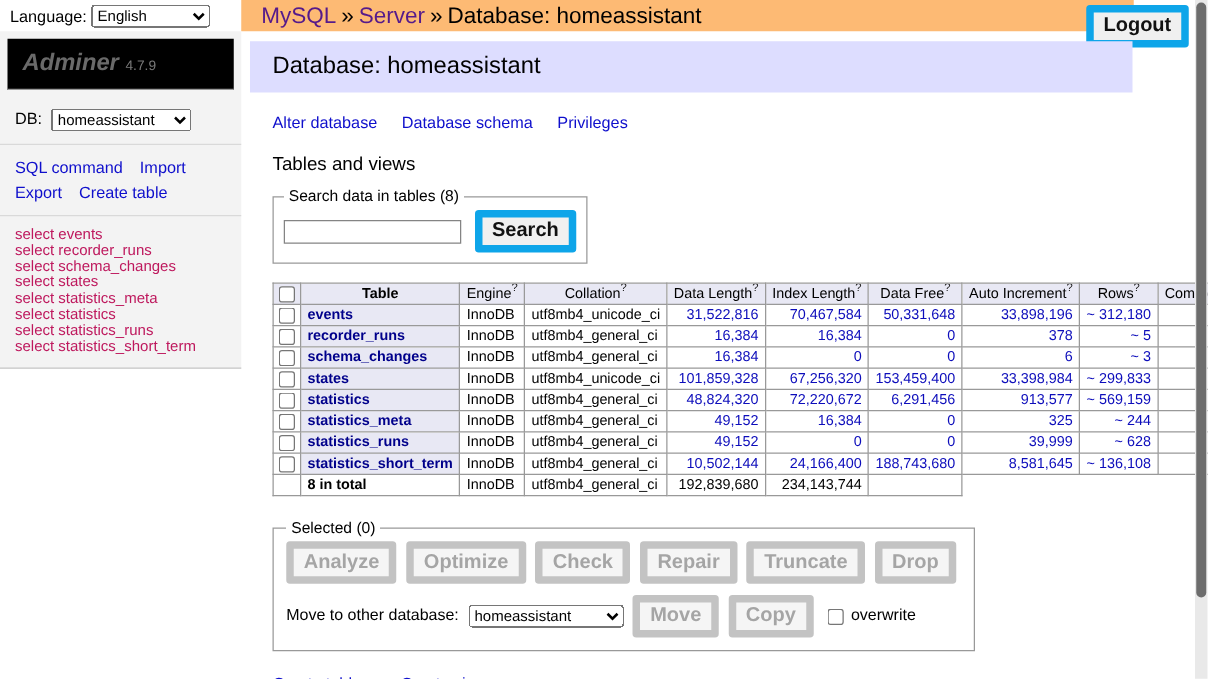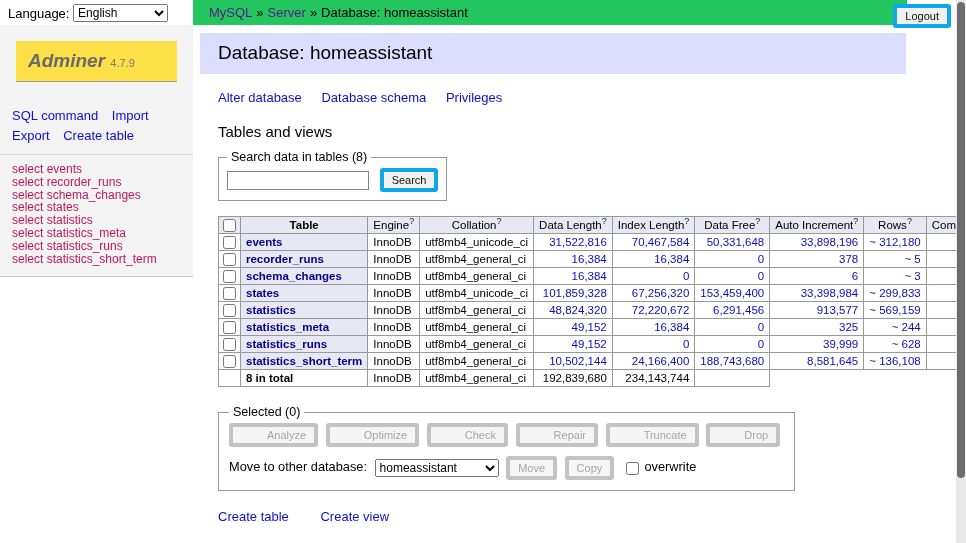--- a/index.html
+++ b/index.html
@@ -16,37 +16,37 @@
 
   
   #langbar {
     position: absolute; left: 0; top: 0; width: 193px; height: 25px;
     padding: 4px 0 0 8px; background: #fff; white-space: nowrap;
   }
   #langbar select { width: 95px; font-size: 12px; vertical-align: middle; }
   #langbar .lbl { vertical-align: middle; }
   #breadcrumb {
     position: absolute; left: 193px; top: 0; width: 714px; height: 25px;
-    line-height: 25px; background: #22c55e; padding: 0 16px;
-    font-size: 13px; white-space: nowrap;
+    line-height: 25px; background: #fdba74; padding: 0 16px;
+    font-size: 18px; white-space: nowrap;
   }
   #breadcrumb a { color: #551a8b; }
   #breadcrumb .sep { color: #000; margin: 0 4px; }
   button {
-    font-family: inherit; font-size: 11px;
-    background: #f0f0f0; border: 4px solid #0ea5e9; border-radius: 3px;
-    padding: 2px 8px; color: #111; cursor: pointer;
+    font-family: inherit; font-size: 16px;
+    background: #f0f0f0; border: 6px solid #0ea5e9; border-radius: 3px;
+    padding: 2px 8px; color: #111; cursor: pointer; font-weight: bold;
   }
   button:disabled { color: #a5a5a5; border-color: #c3c3c3; background: #f5f5f5; cursor: default; }
   #logout { position: absolute; top: 4px; right: 15px; }
 
   
   #sidebar { position: absolute; left: 0; top: 25px; width: 193px; background: #f3f3f3; }
   #sidebar h1 {
-    margin: 16px; padding: 9px 12px; background: #fde047;
+    margin: 6px; padding: 9px 12px; background: #000000;
     border-bottom: 1px solid #999; font-size: 19px; font-weight: bold;
   }
   #sidebar h1 a { color: #6a6a6a; font-style: italic; }
   #sidebar h1 .version { font-size: 11px; color: #7a7a7a; font-weight: normal; }
   .db-row { padding: 9px 12px 10px; border-bottom: 1px solid #d9d9d9; }
   .db-row select { width: 112px; font-size: 12px; margin-left: 4px; vertical-align: middle; }
   .actions { margin: 0; padding: 8px 12px 9px; border-bottom: 1px solid #d9d9d9; line-height: 1.5; }
   .actions a { margin-right: 10px; text-align: center; }
   .tables-list { margin: 0; padding: 8px 12px 11px; border-bottom: 1px solid #c6c6c6; font-size: 12px; }
   .tables-list a { display: block; line-height: 12.8px; color: #be185d; }
@@ -78,21 +78,21 @@
   .chk { text-align: center; padding: 1px 2px; }
   .num { text-align: right; color: #0d0dbb; }
   .num a { color: #0d0dbb; }
   sup { font-size: 9px; line-height: 0; color: #222; }
   .total-name { font-weight: bold; }
   .total-num { color: #000; text-align: right; }
   .noborder { border: none; background: #fff; }
   input[type="checkbox"] { width: 13px; height: 13px; margin: 0 2px; vertical-align: middle; }
 
   .selected-fieldset { margin-top: 18px; padding: 4px 10px 10px; }
-  .btnrow button { margin-right: 4px; padding-left: 34px; }
+  .btnrow button { margin-right: 4px; }
   .moverow { margin-top: 9px; font-size: 12.8px; white-space: nowrap; }
   .moverow select { width: 124px; font-size: 12px; vertical-align: middle; margin-left: 4px; }
   .moverow button { margin-left: 4px; vertical-align: middle; }
   .moverow label { margin-left: 6px; }
   .create-links { margin: 18px 0 0; }
   .create-links a { margin-right: 28px; }
 
   
   #scrollbar { position: absolute; right: 0; top: 0; width: 10px; height: 543px; background: #e9e9e9; }
   #scrollbar .thumb { position: absolute; left: 1px; top: 2px; width: 8px; height: 476px; background: #6d6d6d; border-radius: 4px; }
@@ -111,33 +111,39 @@
   <a href="#">MySQL</a><span class="sep">»</span><a href="#">Server</a><span class="sep">»</span><span>Database: homeassistant</span>
 </div>
 
 <button id="logout">Logout</button>
 
 <div id="sidebar">
   <h1>
     <a href="#">Adminer</a>
     <span class="version">4.7.9</span>
   </h1>
+  <div class="db-row">
+    <span>DB:</span>
+    <select>
+      <option>homeassistant</option>
+    </select>
+  </div>
   <p class="actions">
     <a href="#">SQL command</a>
     <a href="#">Import</a>
     <a href="#">Export</a>
     <a href="#">Create table</a>
   </p>
   <p class="tables-list">
     <a href="#">select events</a>
     <a href="#">select recorder_runs</a>
     <a href="#">select schema_changes</a>
     <a href="#">select states</a>
+    <a href="#">select statistics_meta</a>
     <a href="#">select statistics</a>
-    <a href="#">select statistics_meta</a>
     <a href="#">select statistics_runs</a>
     <a href="#">select statistics_short_term</a>
   </p>
 </div>
 
 <div id="content">
   <h2>Database: homeassistant</h2>
   <div class="cbody">
     <p class="navlinks">
       <a href="#">Alter database</a>

